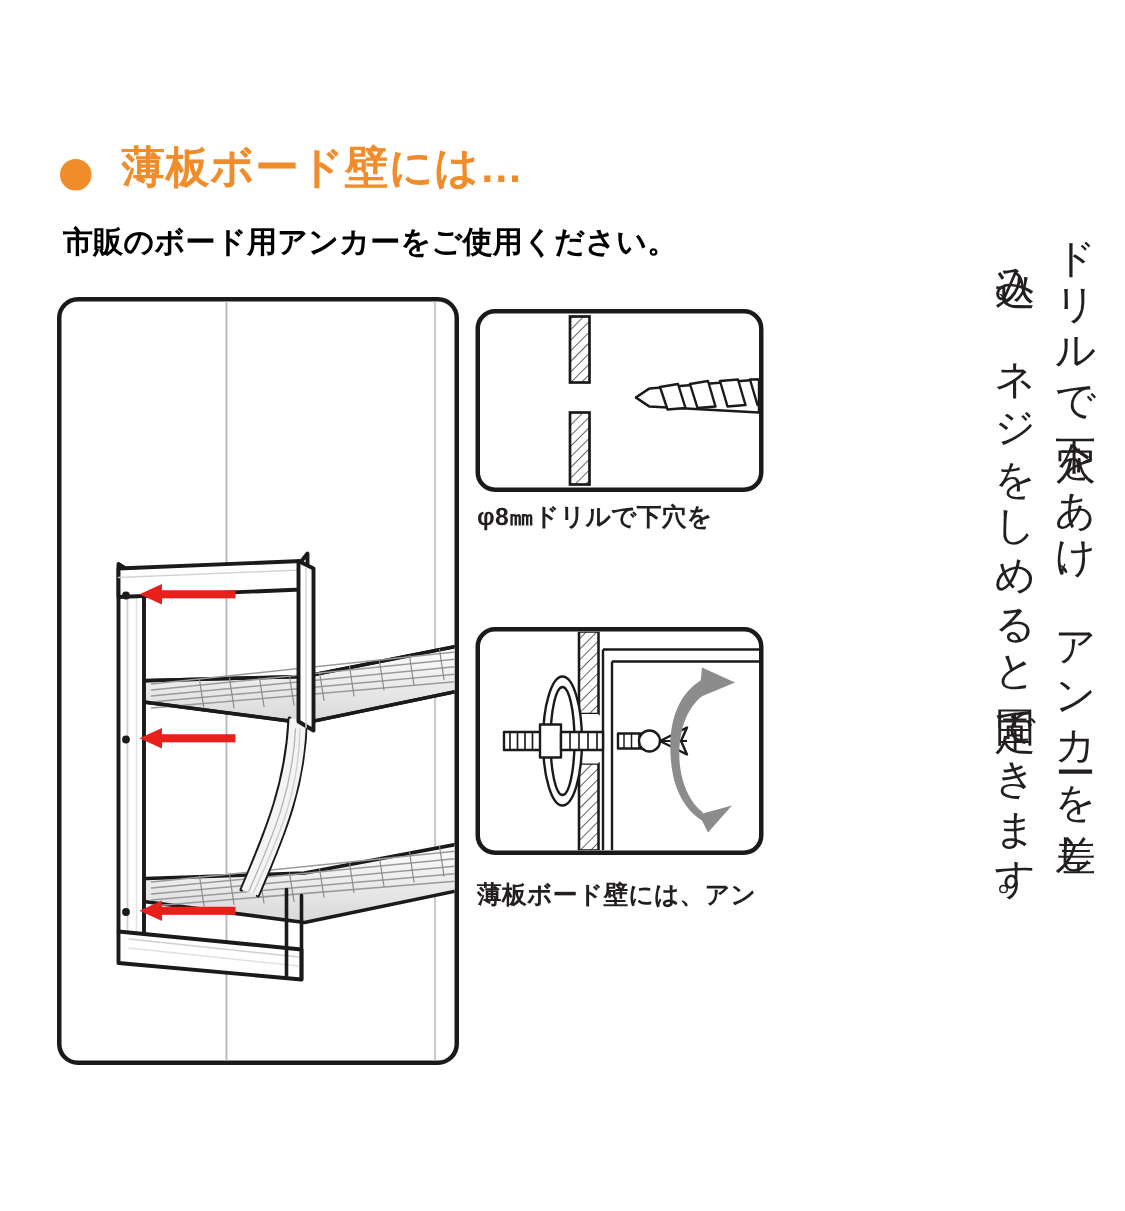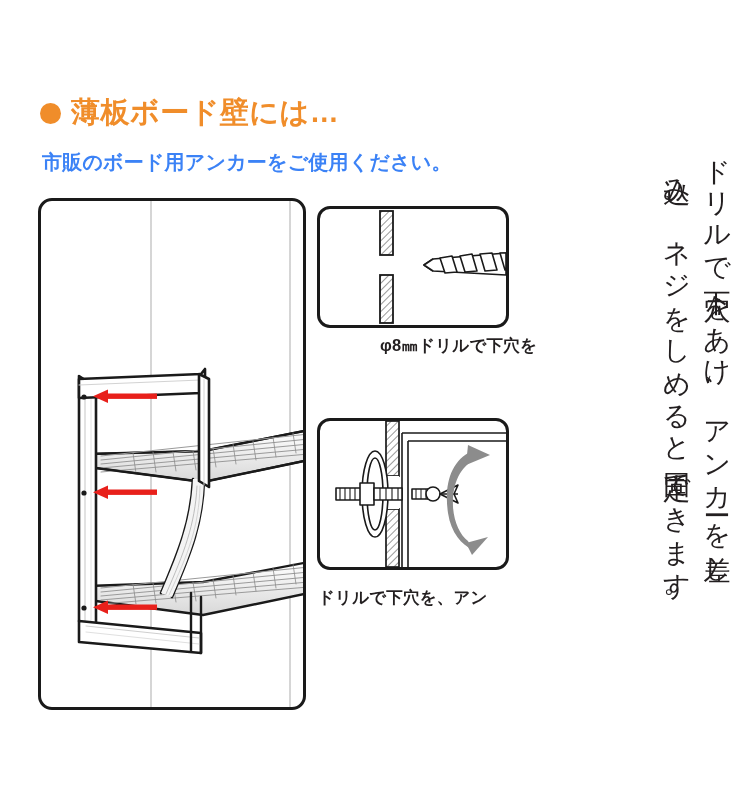--- a/index.html
+++ b/index.html
@@ -24,22 +24,22 @@
     width: 750px;
     height: 807px;
   }
 
   
   .heading-row {
     position: absolute;
     left: 40px;
     top: 98px;
     display: flex;
-    align-items: center;
-    gap: 10px;
+    align-items: flex-end;
+    gap: 20px;
   }
   .bullet-dot {
     width: 21px;
     height: 21px;
     border-radius: 50%;
     background: #f08d2a;
     display: block;
     flex: 0 0 auto;
     margin-top: 2px;
   }
@@ -51,21 +51,21 @@
     letter-spacing: 0.5px;
     white-space: nowrap;
   }
   .subheading {
     position: absolute;
     left: 42px;
     top: 150px;
     font-size: 20px;
     line-height: 1.2;
     font-weight: 700;
-    color: #3b82f6;
+    color: #000000;
     letter-spacing: 0.2px;
     white-space: nowrap;
   }
 
   
   .main-panel {
     position: absolute;
     left: 38px;
     top: 198px;
     width: 268px;
@@ -118,24 +118,23 @@
 
   .caption {
     position: absolute;
     font-size: 16.5px;
     line-height: 1.45;
     font-weight: 700;
     color: #231f20;
     letter-spacing: 0.2px;
   }
   .caption-drill {
-    left: 337px;
+    left: 318px;
     top: 334px;
     width: 200px;
-    text-align: right;
   }
   .caption-anchor {
     left: 318px;
     top: 586px;
     width: 205px;
   }
 
   
   .vertical-block {
     position: absolute;
@@ -371,21 +370,21 @@
                  L148 120
                  C140 114, 134 101, 133 86
                  C132 64, 139 46, 156 38 Z" fill="#8c8c8c"></path>
         <polygon points="148,24 170,34 146,44" fill="#8c8c8c"></polygon>
         <polygon points="146,122 168,116 152,134" fill="#8c8c8c"></polygon>
       </g>
     </svg>
   </div>
 
   <div class="caption caption-anchor">
-    <div>ドリルで下穴を、アン</div>
+    <div>薄板ボード壁には、アン</div>
   </div>
 
   <div class="vertical-block">
     <div class="v-col col-1">ドリルで下穴をあけ、アンカーを差し</div>
     <div class="v-col col-2">込み、ネジをしめると固定できます。</div>
   </div>
 
 </div>
 
 </body></html>

